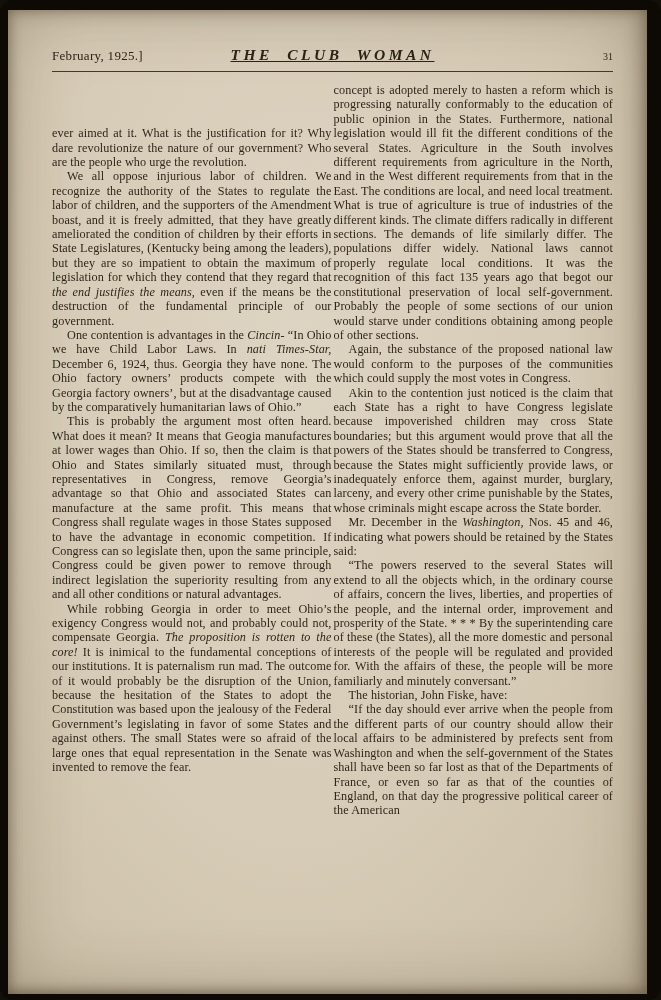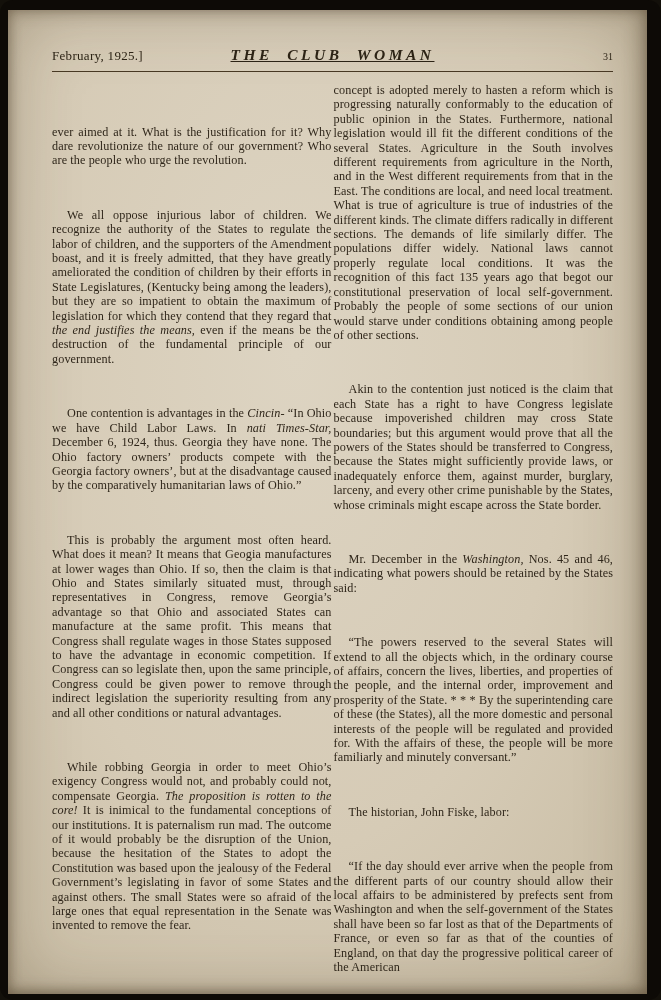--- a/index.html
+++ b/index.html
@@ -58,21 +58,21 @@
   }
   .col {
     flex: 1;
     min-width: 0;
     text-align: justify;
     font-size: 12.2px;
     line-height: 14.4px;
     letter-spacing: .1px;
   }
   .col p { margin: 0; }
-  .col p.indent { text-indent: 15px; margin-top: 40px; }
+  .col p.indent { text-indent: 15px; }
   .col i { font-style: italic; }
 </style>
 </head>
 <body>
 
 <div class="scan">
   <div class="paper">
 
     <div class="header">
       <span class="header-date">February, 1925.]</span>
@@ -85,22 +85,23 @@
     <div class="columns">
       <div class="col" id="left-column">
           <p><span>ever aimed at it. What is the justification for it? Why dare revolutionize the nature of our government? Who are the people who urge the revolution.</span></p>
           <p class="indent"><span>We all oppose injurious labor of children. We recognize the authority of the States to regulate the labor of children, and the supporters of the Amendment boast, and it is freely admitted, that they have greatly ameliorated the condition of children by their efforts in State Legislatures, (Kentucky being among the leaders), but they are so impatient to obtain the maximum of legislation for which they contend that they regard that </span><i>the end justifies the means,</i><span> even if the means be the destruction of the fundamental principle of our government.</span></p>
           <p class="indent"><span>One contention is advantages in the </span><i>Cincin-</i><span> “In Ohio we have Child Labor Laws. In </span><i>nati Times-Star,</i><span> December 6, 1924, thus. Georgia they have none. The Ohio factory owners’ products compete with the Georgia factory owners’, but at the disadvantage caused by the comparatively humanitarian laws of Ohio.”</span></p>
           <p class="indent"><span>This is probably the argument most often heard. What does it mean? It means that Geogia manufactures at lower wages than Ohio. If so, then the claim is that Ohio and States similarly situated must, through representatives in Congress, remove Georgia’s advantage so that Ohio and associated States can manufacture at the same profit. This means that Congress shall regulate wages in those States supposed to have the advantage in economic competition. If Congress can so legislate then, upon the same principle, Congress could be given power to remove through indirect legislation the superiority resulting from any and all other conditions or natural advantages.</span></p>
           <p class="indent"><span>While robbing Georgia in order to meet Ohio’s exigency Congress would not, and probably could not, compensate Georgia. </span><i>The proposition is rotten to the core!</i><span> It is inimical to the fundamental conceptions of our institutions. It is paternalism run mad. The outcome of it would probably be the disruption of the Union, because the hesitation of the States to adopt the Constitution was based upon the jealousy of the Federal Government’s legislating in favor of some States and against others. The small States were so afraid of the large ones that equal representation in the Senate was invented to remove the fear.</span></p>
         </div>
       <div class="col" id="right-column">
           <p><span>concept is adopted merely to hasten a reform which is progressing naturally conformably to the education of public opinion in the States. Furthermore, national legislation would ill fit the different conditions of the several States. Agriculture in the South involves different requirements from agriculture in the North, and in the West different requirements from that in the East. The conditions are local, and need local treatment. What is true of agriculture is true of industries of the different kinds. The climate differs radically in different sections. The demands of life similarly differ. The populations differ widely. National laws cannot properly regulate local conditions. It was the recognition of this fact 135 years ago that begot our constitutional preservation of local self-government. Probably the people of some sections of our union would starve under conditions obtaining among people of other sections.</span></p>
+          <p class="indent"><span>Again, the substance of the proposed national law would conform to the purposes of the communities which could supply the most votes in Congress.</span></p>
           <p class="indent"><span>Akin to the contention just noticed is the claim that each State has a right to have Congress legislate because impoverished children may cross State boundaries; but this argument would prove that all the powers of the States should be transferred to Congress, because the States might sufficiently provide laws, or inadequately enforce them, against murder, burglary, larceny, and every other crime punishable by the States, whose criminals might escape across the State border.</span></p>
           <p class="indent"><span>Mr. December in the </span><i>Washington,</i><span> Nos. 45 and 46, indicating what powers should be retained by the States said:</span></p>
           <p class="indent"><span>“The powers reserved to the several States will extend to all the objects which, in the ordinary course of affairs, concern the lives, liberties, and properties of the people, and the internal order, improvement and prosperity of the State. * * * By the superintending care of these (the States), all the more domestic and personal interests of the people will be regulated and provided for. With the affairs of these, the people will be more familiarly and minutely conversant.”</span></p>
-          <p class="indent"><span>The historian, John Fiske, labor:</span></p>
+          <p class="indent"><span>The historian, John Fiske, have:</span></p>
           <p class="indent"><span>“If the day should ever arrive when the people from the different parts of our country should allow their local affairs to be administered by prefects sent from Washington and when the self-government of the States shall have been so far lost as that of the Departments of France, or even so far as that of the counties of England, on that day the progressive political career of the American</span></p>
         </div>
     </div>
 
   </div>
 </div>
 
 </body></html>

